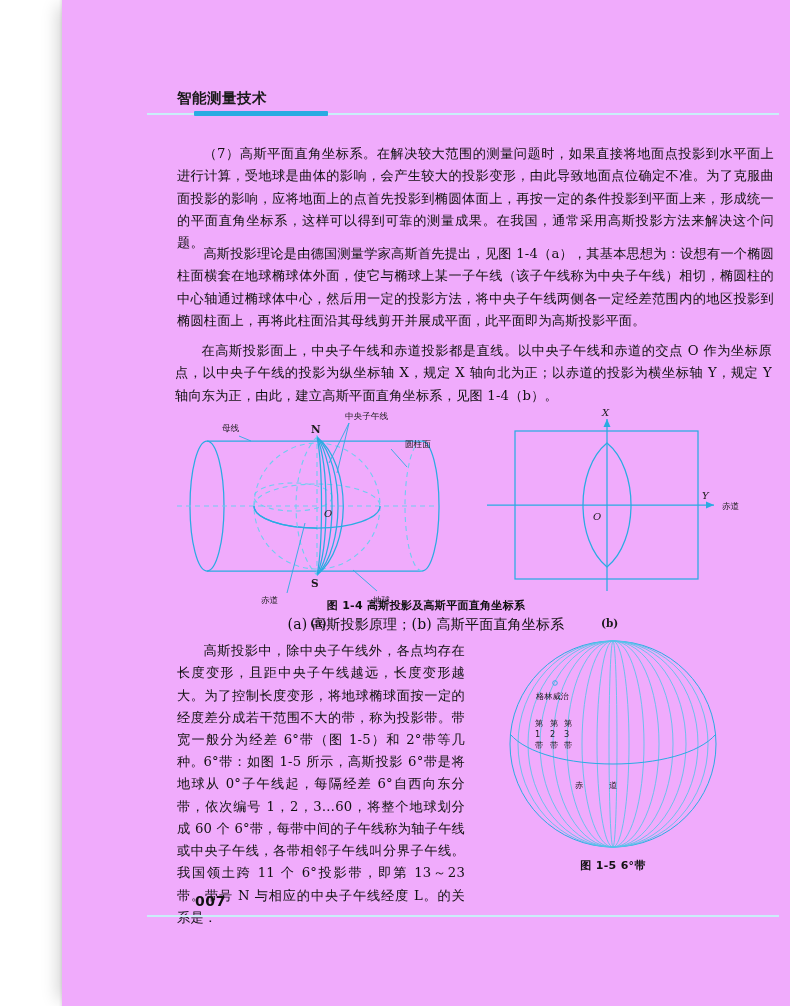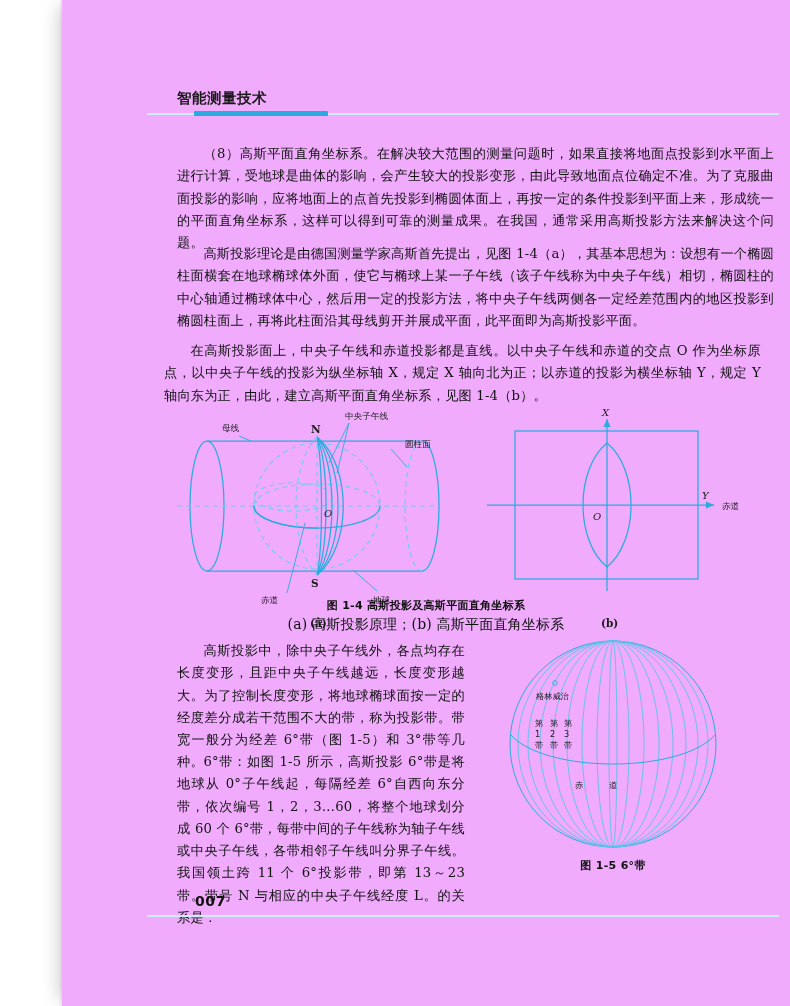--- a/index.html
+++ b/index.html
@@ -74,21 +74,21 @@
     color: #111111;
     text-align: justify;
     text-justify: inter-ideograph;
     letter-spacing: 0.2px;
   }
   .indent { text-indent: 2em; }
 
   #para-1 { left: 115px; top: 122px; width: 597px; }
   #para-2 { left: 115px; top: 143px; width: 597px; }
   #para-3 { left: 115px; top: 243px; width: 597px; }
-  #para-4 { left: 102px; top: 340px; width: 597px; }
+  #para-4 { left: 113px; top: 340px; width: 597px; }
 
   
   #para-5 { left: 115px; top: 640px; width: 288px; }
   #para-6 { left: 115px; top: 751px; width: 288px; }
 
   
   #fig-1-4 {
     position: absolute;
     left: 115px;
     top: 405px;
@@ -160,21 +160,21 @@
 <body>
 
 <div id="page-sheet">
 
   <div id="running-head">
     <div class="rh-title">智能测量技术</div>
   </div>
   <div id="head-rule"></div>
   <div id="head-rule-accent"></div>
 
-  <div id="para-2" class="body-text indent">（8）高斯平面直角坐标系。在解决较大范围的测量问题时，如果直接将地面点投影到水平面上进行计算，受地球是曲体的影响，会产生较大的投影变形，由此导致地面点位确定不准。为了克服曲面投影的影响，应将地面上的点首先投影到椭圆体面上，再按一定的条件投影到平面上来，形成统一的平面直角坐标系，这样可以得到可靠的测量成果。在我国，通常采用高斯投影方法来解决这个问题。</div>
+  <div id="para-2" class="body-text indent">（7）高斯平面直角坐标系。在解决较大范围的测量问题时，如果直接将地面点投影到水平面上进行计算，受地球是曲体的影响，会产生较大的投影变形，由此导致地面点位确定不准。为了克服曲面投影的影响，应将地面上的点首先投影到椭圆体面上，再按一定的条件投影到平面上来，形成统一的平面直角坐标系，这样可以得到可靠的测量成果。在我国，通常采用高斯投影方法来解决这个问题。</div>
   <div id="para-3" class="body-text indent">高斯投影理论是由德国测量学家高斯首先提出，见图 1-4（a），其基本思想为：设想有一个椭圆柱面横套在地球椭球体外面，使它与椭球上某一子午线（该子午线称为中央子午线）相切，椭圆柱的中心轴通过椭球体中心，然后用一定的投影方法，将中央子午线两侧各一定经差范围内的地区投影到椭圆柱面上，再将此柱面沿其母线剪开并展成平面，此平面即为高斯投影平面。</div>
   <div id="para-4" class="body-text indent">在高斯投影面上，中央子午线和赤道投影都是直线。以中央子午线和赤道的交点 O 作为坐标原点，以中央子午线的投影为纵坐标轴 X，规定 X 轴向北为正；以赤道的投影为横坐标轴 Y，规定 Y 轴向东为正，由此，建立高斯平面直角坐标系，见图 1-4（b）。</div>
 
   <div id="fig-1-4">
     <svg width="600" height="225" viewBox="0 0 600 225" xmlns="http://www.w3.org/2000/svg">
       <defs>
         <style>
           .solid { fill:none; stroke:#29abe2; stroke-width:1.25; }
           .dash  { fill:none; stroke:#6fcdf0; stroke-width:1.1; stroke-dasharray:5 4; }
           .lead  { fill:none; stroke:#29abe2; stroke-width:0.9; }
@@ -249,21 +249,21 @@
         <text class="svg-lab-bold" x="424" y="222">(b)</text>
       </g>
     </svg>
   </div>
 
   <div id="fig-1-4-caption" class="fig-caption">
     <div class="cap-main">图 1-4    高斯投影及高斯平面直角坐标系</div>
     <div class="cap-sub">(a) 高斯投影原理；(b) 高斯平面直角坐标系</div>
   </div>
 
-  <div id="para-5" class="body-text indent">高斯投影中，除中央子午线外，各点均存在长度变形，且距中央子午线越远，长度变形越大。为了控制长度变形，将地球椭球面按一定的经度差分成若干范围不大的带，称为投影带。带宽一般分为经差 6°带（图 1-5）和 3°带等几种。</div>
+  <div id="para-5" class="body-text indent">高斯投影中，除中央子午线外，各点均存在长度变形，且距中央子午线越远，长度变形越大。为了控制长度变形，将地球椭球面按一定的经度差分成若干范围不大的带，称为投影带。带宽一般分为经差 6°带（图 1-5）和 2°带等几种。</div>
   <div id="para-6" class="body-text indent">6°带：如图 1-5 所示，高斯投影 6°带是将地球从 0°子午线起，每隔经差 6°自西向东分带，依次编号 1，2，3…60，将整个地球划分成 60 个 6°带，每带中间的子午线称为轴子午线或中央子午线，各带相邻子午线叫分界子午线。我国领土跨 11 个 6°投影带，即第 13～23 带。带号 N 与相应的中央子午线经度 L。的关系是：</div>
 
   <div id="fig-1-5">
     <svg width="258" height="222" viewBox="0 0 258 222" xmlns="http://www.w3.org/2000/svg">
       <defs>
         <style>
           .g-solid { fill:none; stroke:#29abe2; stroke-width:1.0; }
           .g-thin  { fill:none; stroke:#55c2ea; stroke-width:0.85; }
           .g-char  { font-family:"DejaVu Sans","Liberation Sans",sans-serif; font-size:8.2px; fill:#1a1a1a; }
         </style>

